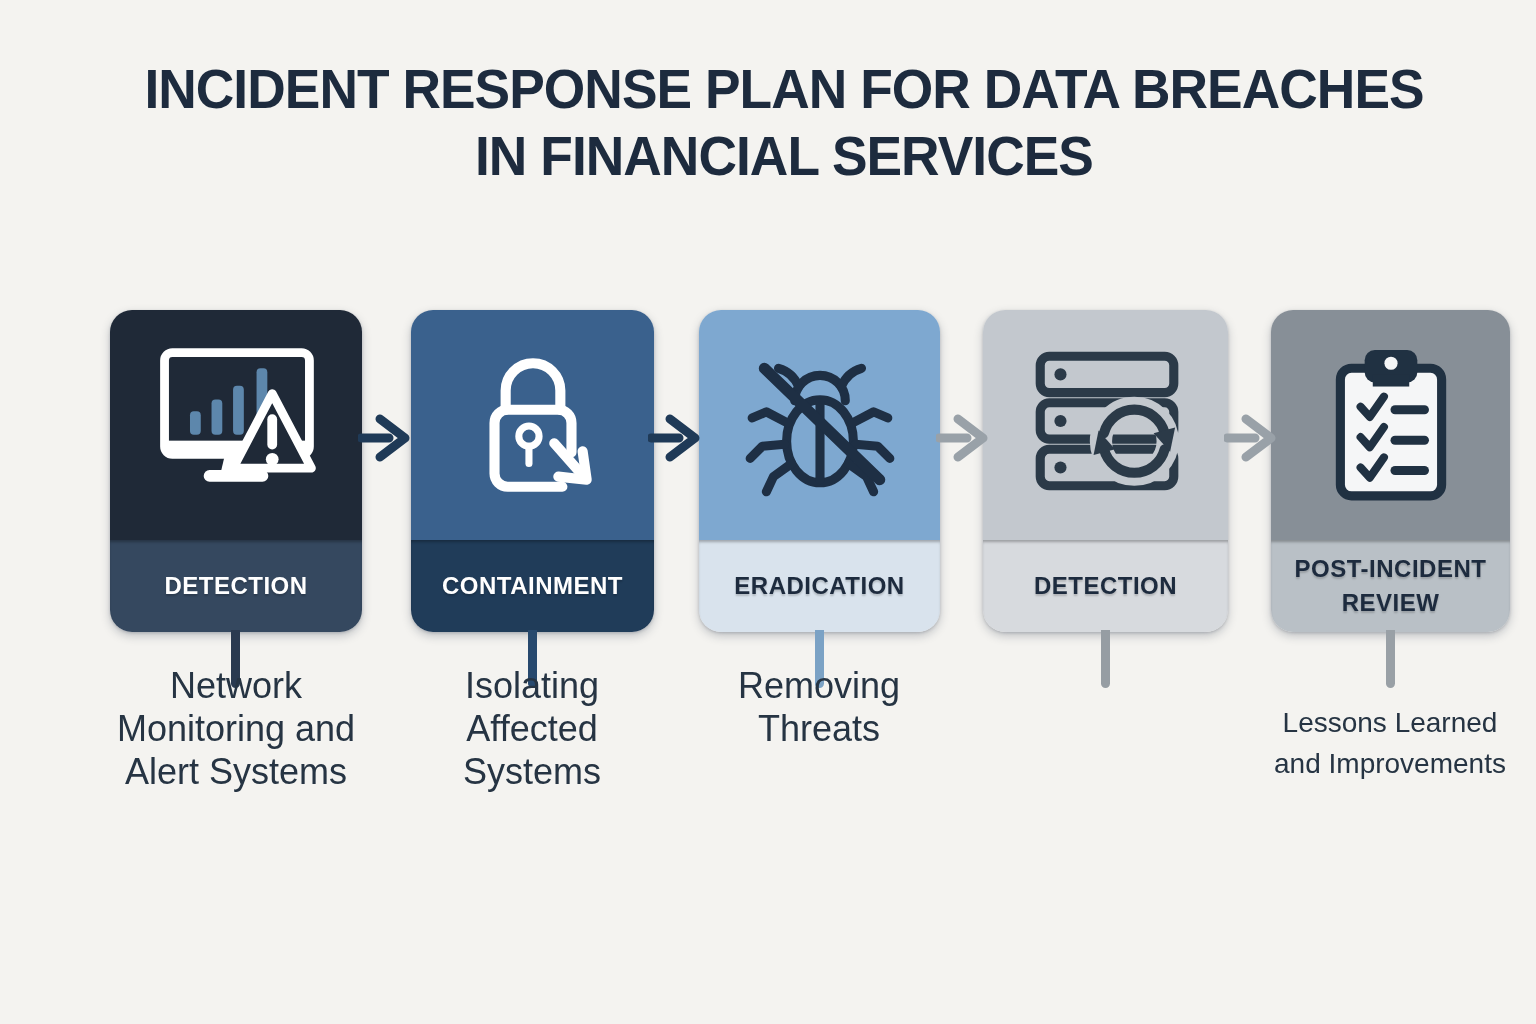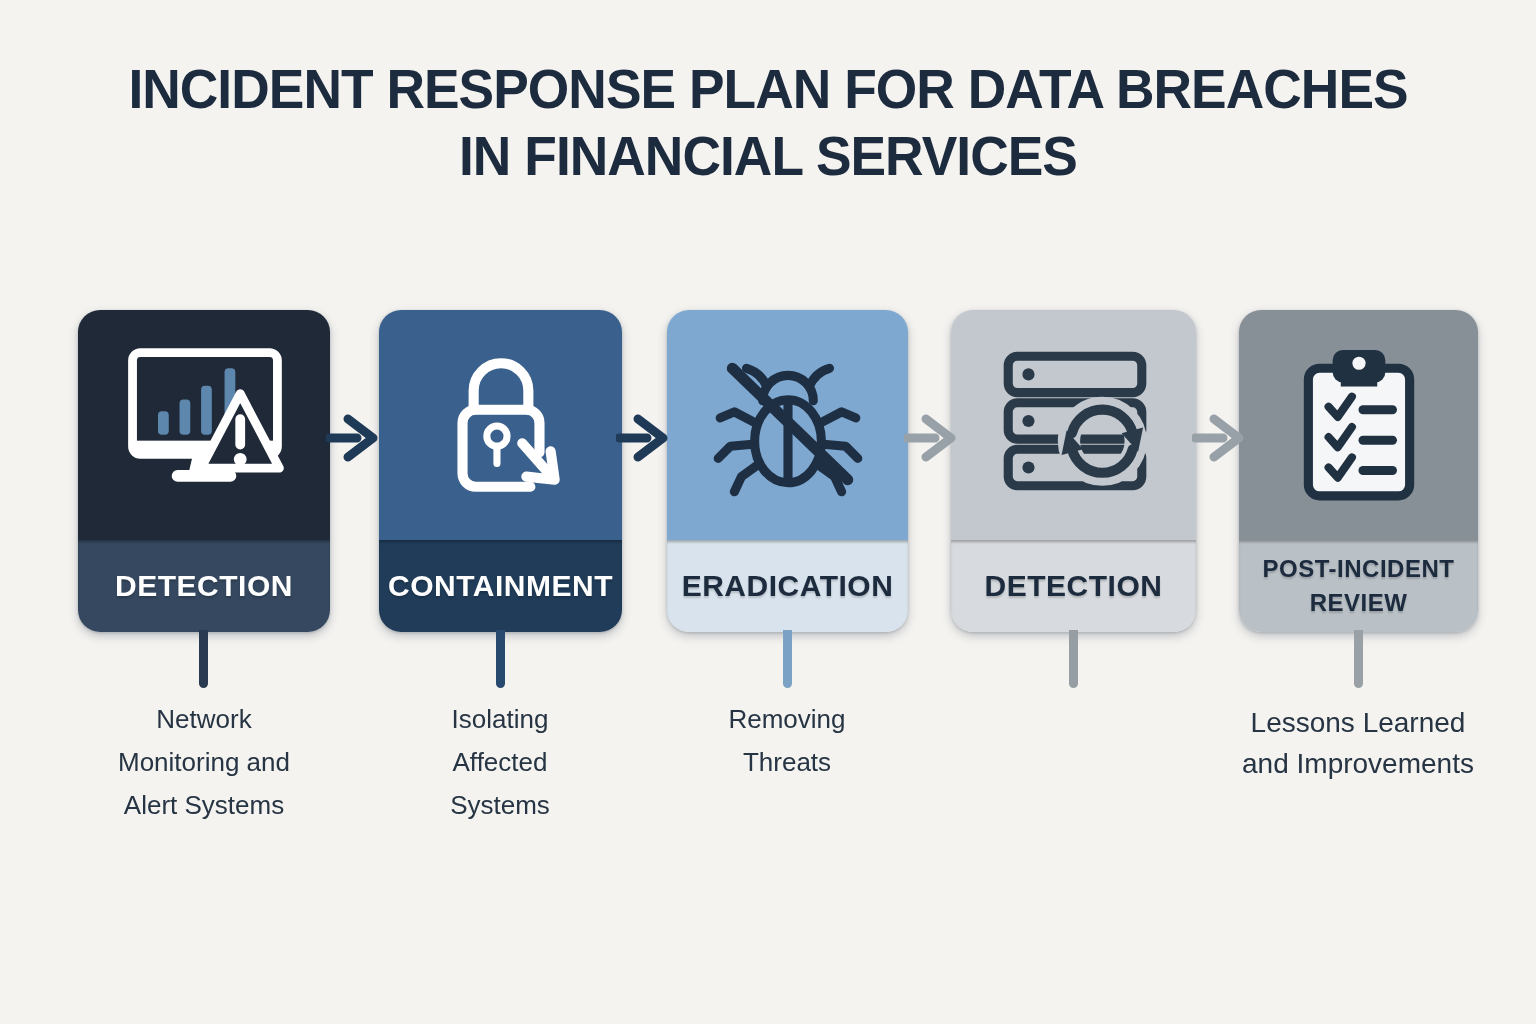--- a/index.html
+++ b/index.html
@@ -1,21 +1,21 @@
 <!DOCTYPE html>
 <html><head>
 <meta charset="utf-8">
 <style>
   html,body{margin:0;padding:0;}
   body{
     width:1536px;height:1024px;overflow:hidden;position:relative;
     background:#f4f3f0;
     font-family:"Liberation Sans", sans-serif;
   }
-  .canvas{position:absolute;inset:0;}
+  .canvas{position:absolute;inset:0;margin-left:32px;}
 
   
   .title{
     position:absolute;top:56px;left:0;width:100%;
     text-align:center;
     font-size:55px;font-weight:700;line-height:67px;
     letter-spacing:-1px;
     color:#1d2b3e;
     white-space:pre-line;
     transform:scaleX(.97);
@@ -38,35 +38,35 @@
   .icon-area svg{color:var(--icon_stroke);}
   .band{
     height:92px;
     background:var(--band_bg);
     border-radius:0 0 22px 22px;
     box-shadow:inset 0 3px 3px -1px rgba(0,0,0,.28);
     display:flex;align-items:center;justify-content:center;
   }
   .band-label{
     color:var(--label);
-    font-size:30px;font-weight:700;letter-spacing:.5px;
+    font-size:24px;font-weight:700;letter-spacing:.5px;
     text-align:center;line-height:34px;white-space:pre-line;
     text-shadow:0 2px 2px rgba(0,0,0,.18);
   }
   .stage-5 .band-label{font-size:24px;}
 
   .stub{
     position:absolute;top:630px;width:9px;height:58px;
     background:var(--connector);
     border-radius:0 0 5px 5px;
   }
   .desc{
-    position:absolute;top:698px;width:320px;
+    position:absolute;top:664px;width:320px;
     text-align:center;
-    font-size:26px;line-height:43px;
+    font-size:36px;line-height:43px;
     color:var(--desc);
     white-space:pre-line;
   }
   .stage-5 .desc{font-size:28px;line-height:41px;top:702px;}
 
   
   .stage-1{left:78px;width:252px;}
   .stage-2{left:379px;width:243px;}
   .stage-3{left:667px;width:241px;}
   .stage-4{left:951px;width:245px;}

